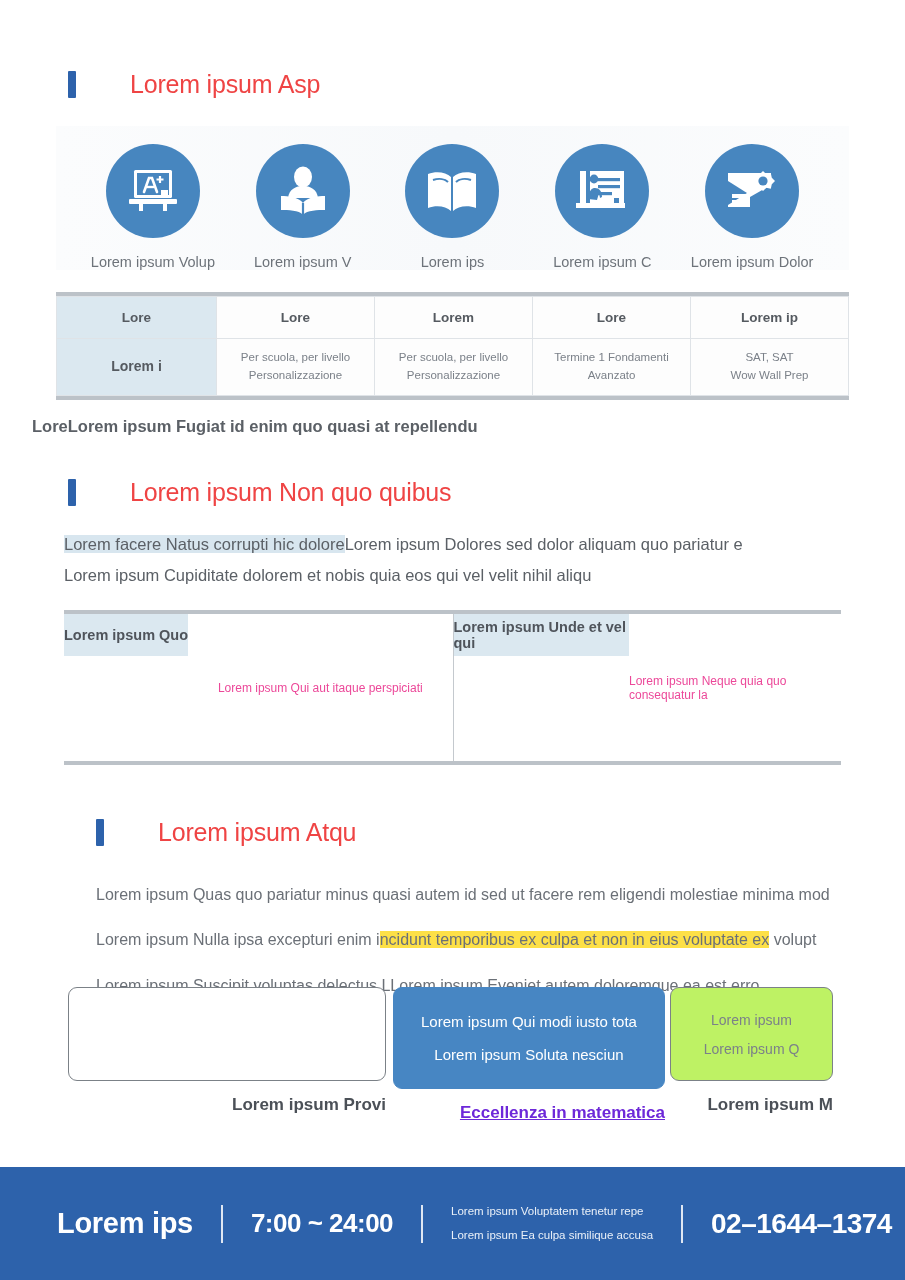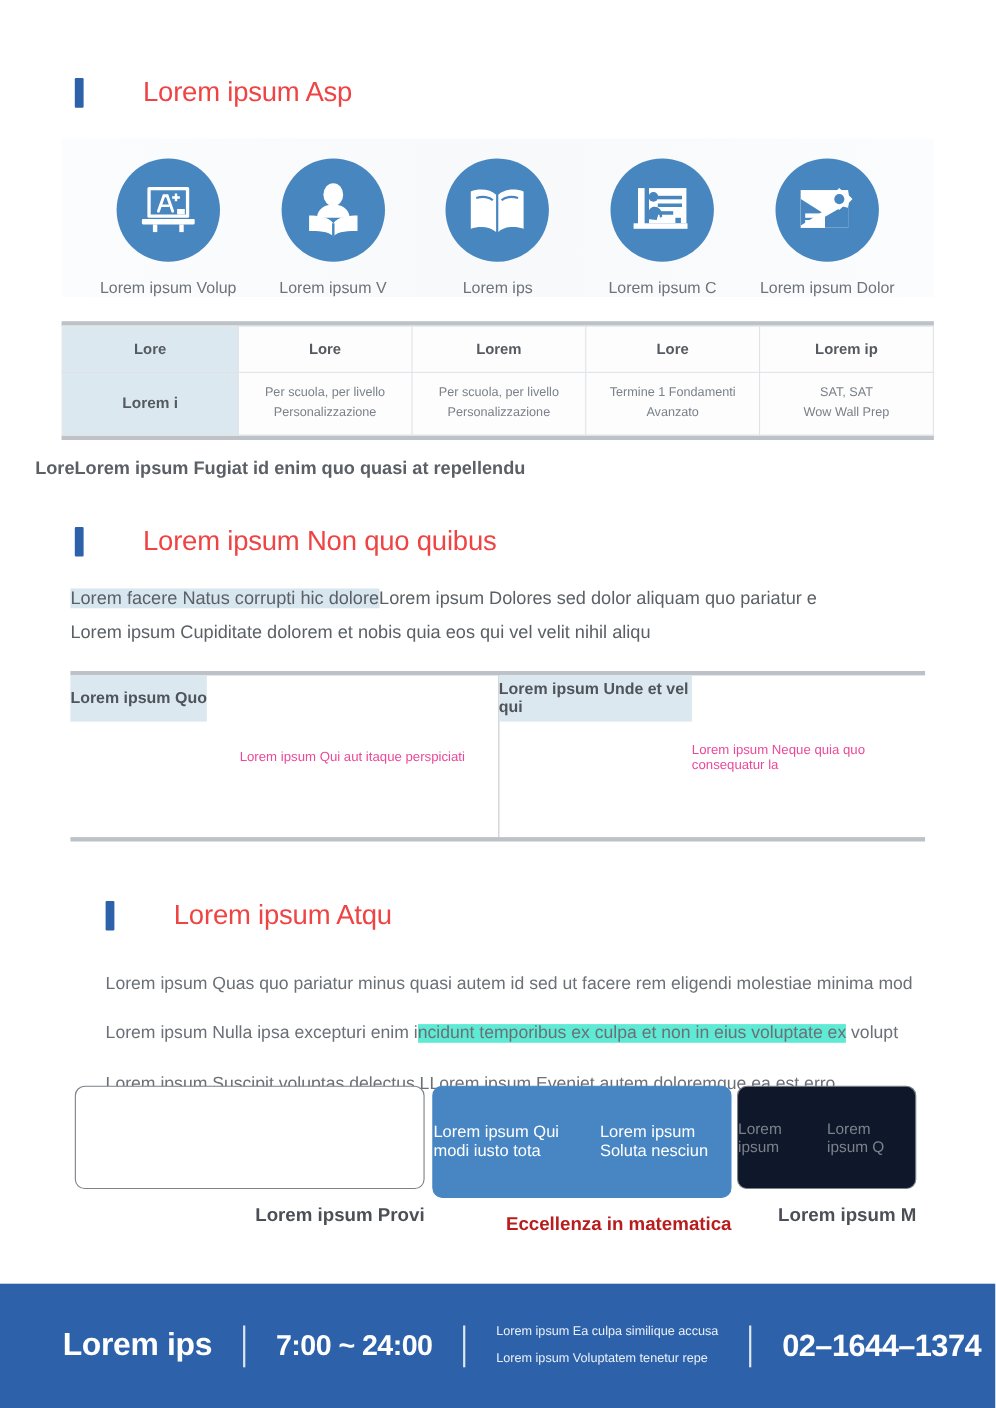--- a/index.html
+++ b/index.html
@@ -148,59 +148,60 @@
   }
 
   
   #sec3 { position:absolute; left:0; top:818px; width:905px;padding-left:28px; }
   .para3 {
     margin: 25px 68px 0 68px;
     font-size: 16px;
     color: #6b7077;
     line-height: 2.83;
   }
-  .para3 .hl { background: #5eead4; }
+  .para3 .hl { background: #fde047; }
 
   
   .cards {
     position: absolute;
     left: 68px;
     top: 169px;
     width: 772px;
     display: flex;
     align-items: flex-start;
   }
   .card {
     position: relative;
   }
   .card .box {
     border-radius: 9px;
     display: flex;
+    flex-direction: column;
     align-items: center;
     justify-content: center;
   }
   .card .cap {
     margin-top: 14px;
     text-align: right;
     font-size: 17px;
     font-weight: bold;
     color: #4b5057;
     white-space: nowrap;
   }
 
   .card-a { width: 318px; }
   .card-a .box { height: 94px; background:#ffffff; border:1.5px solid #7b8187; }
 
   .card-b { width: 272px; margin-left: 7px; }
   .card-b .box { height: 102px; background:#4786c3; border:1px solid #4786c3; gap: 16px; }
   .card-b .box .line { font-size: 15px; color: #ffffff; }
-  .card-b .cap { color:#b91c1c; }
+  .card-b .cap { color:#6d28d9;text-decoration:underline; }
 
   .card-c { width: 163px; margin-left: 5px; }
-  .card-c .box { height: 94px; background:#0f172a; border:1.5px solid #7b8187; gap: 13px; }
+  .card-c .box { height: 94px; background:#bef264; border:1.5px solid #7b8187; gap: 13px; }
   .card-c .box .line { font-size: 14px; color: #7b8189; }
 
   
   .footer {
     position: absolute;
     left: 0; top: 1167px;
     width: 905px; height: 113px;
     background: #2d62ab;
     display: flex;
     align-items: center;
@@ -414,20 +415,20 @@
 
     </div>
   </div>
 
   <div class="footer">
     <div class="brand">Lorem ips</div>
     <div class="sep"></div>
     <div class="hours">7:00 ~ 24:00</div>
     <div class="sep"></div>
     <div class="addr">
+      <div>Lorem ipsum Voluptatem tenetur repe</div>
       <div>Lorem ipsum Ea culpa similique accusa</div>
-      <div>Lorem ipsum Voluptatem tenetur repe</div>
     </div>
     <div class="sep"></div>
     <div class="phone">02–1644–1374</div>
   </div>
 
 </div>
 
 </body></html>

